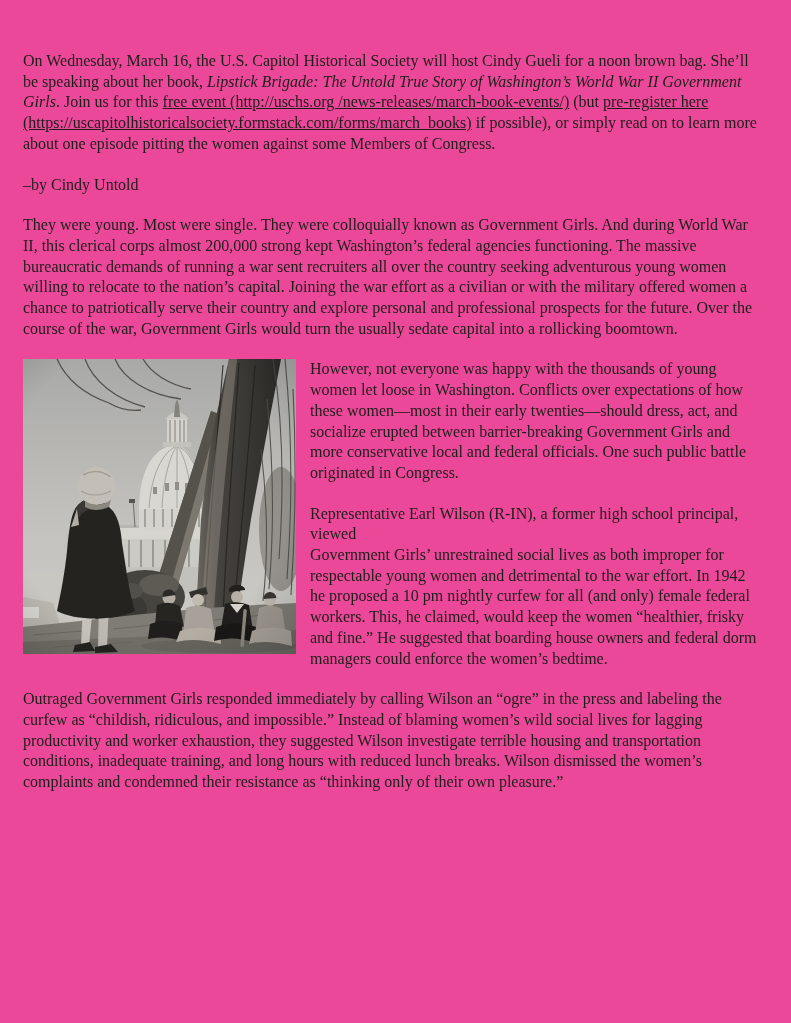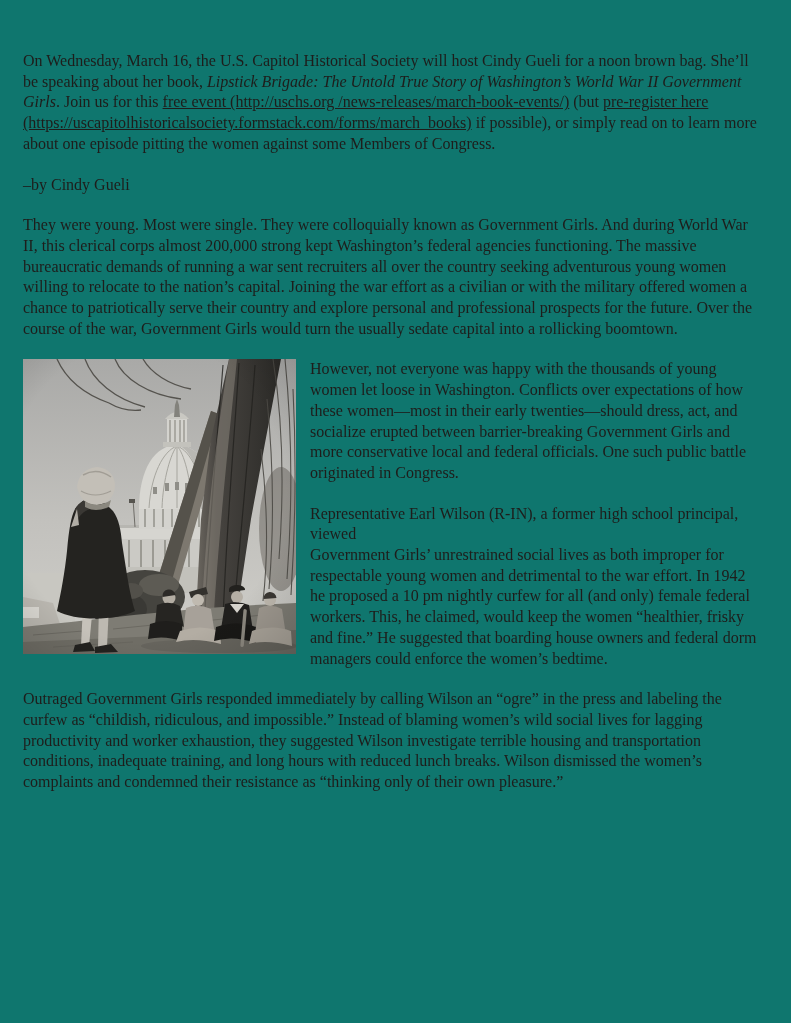--- a/index.html
+++ b/index.html
@@ -4,21 +4,21 @@
 <style>
   html, body { margin: 0; padding: 0; background: #ffffff; }
   body {
     width: 791px; height: 1023px; overflow: hidden;
     font-family: "Liberation Serif", "DejaVu Serif", serif;
   }
   .page {
     box-sizing: border-box;
     width: 791px; height: 1023px;
     padding: 51px 33px 0 23px;
-    background: #0f766e;
+    background: #ec4899;
     color: #1e1d1b;
     font-size: 16px;
     line-height: 20.7px;
   }
   .para { margin: 0 0 20px 0; }
   a.link { color: #1e1d1b; text-decoration: underline; cursor: pointer; }
   em { font-style: italic; }
 
   .figure {
     float: left;
@@ -34,21 +34,21 @@
   }
   .clear { clear: both; }
 </style>
 </head>
 <body>
 
 <div class="page">
 
   <p class="para"><span>On Wednesday, March 16, the U.S. Capitol Historical Society will host Cindy Gueli for a noon brown bag. She’ll be speaking about her book, </span><em>Lipstick Brigade: The Untold True Story of Washington’s World War II Government Girls</em><span>. Join us for this </span><a href="#" class="link">free event (http://uschs.org /news-releases/march-book-events/)</a><span> (but </span><a href="#" class="link">pre-register here (https://uscapitolhistoricalsociety.formstack.com/forms/march_books)</a><span> if possible), or simply read on to learn more about one episode pitting the women against some Members of Congress.</span></p>
 
-  <p class="para">–by Cindy Gueli</p>
+  <p class="para">–by Cindy Untold</p>
 
   <p class="para">They were young. Most were single. They were colloquially known as Government Girls. And during World War II, this clerical corps almost 200,000 strong kept Washington’s federal agencies functioning. The massive bureaucratic demands of running a war sent recruiters all over the country seeking adventurous young women willing to relocate to the nation’s capital. Joining the war effort as a civilian or with the military offered women a chance to patriotically serve their country and explore personal and professional prospects for the future. Over the course of the war, Government Girls would turn the usually sedate capital into a rollicking boomtown.</p>
 
   <div class="figure">
     <svg viewBox="0 0 273 295" xmlns="http://www.w3.org/2000/svg" preserveAspectRatio="none">
       <defs>
         <linearGradient id="sky" x1="0" y1="0" x2="0" y2="1">
           <stop offset="0" stop-color="#a9a9a7"></stop>
           <stop offset="0.55" stop-color="#c2c1bd"></stop>
           <stop offset="1" stop-color="#cfcec9"></stop>

